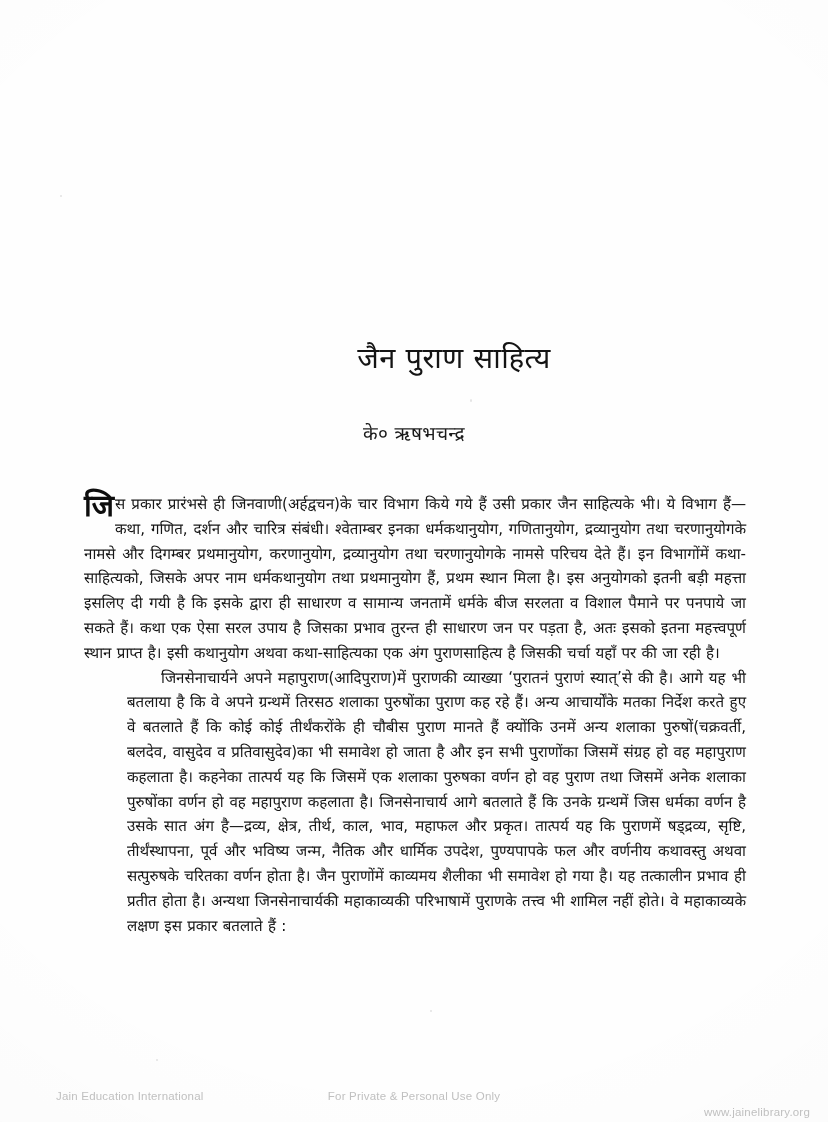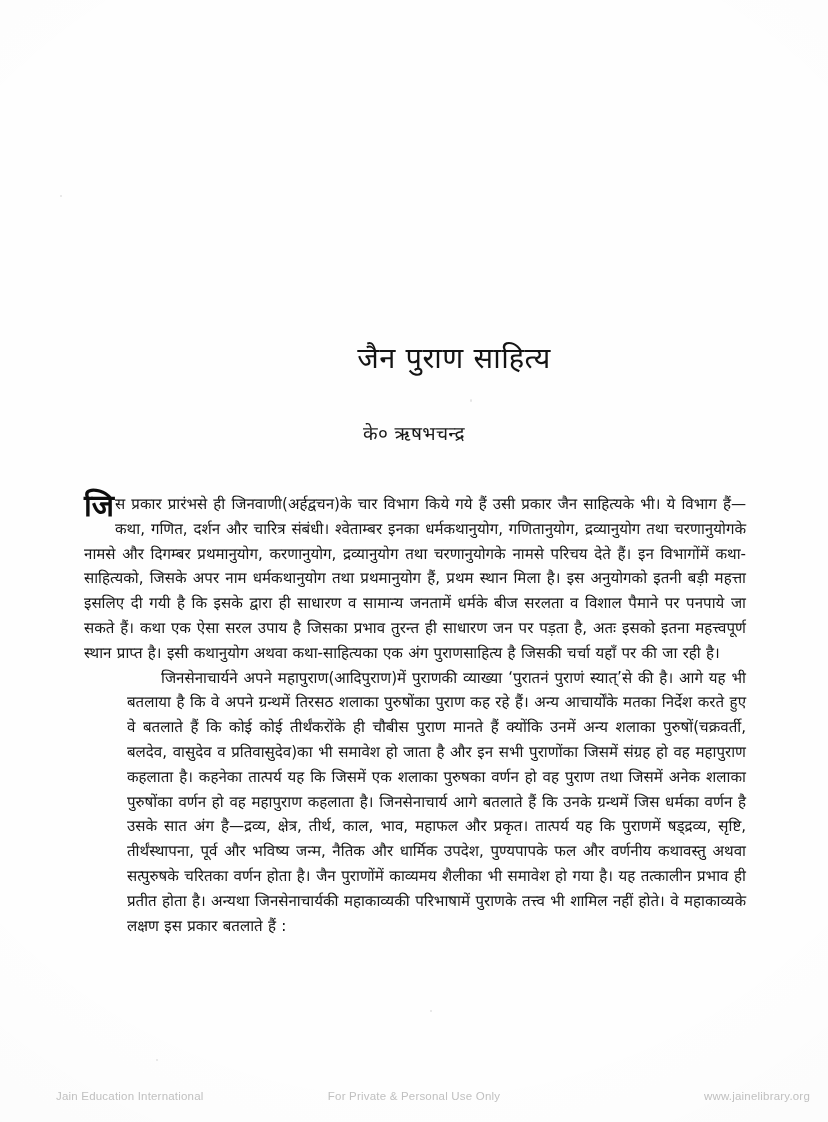--- a/index.html
+++ b/index.html
@@ -130,21 +130,21 @@
     position: absolute;
     left: 0;
     top: 0;
     width: 828px;
     text-align: center;
     white-space: nowrap;
   }
   .footer-right {
     position: absolute;
     right: 18px;
-    top: 0;
+    top: 16px;
     white-space: nowrap;
     text-align: right;
   }
 </style>
 </head>
 <body>
 
 <div class="page">
 
   <div class="paper-tone"></div>

